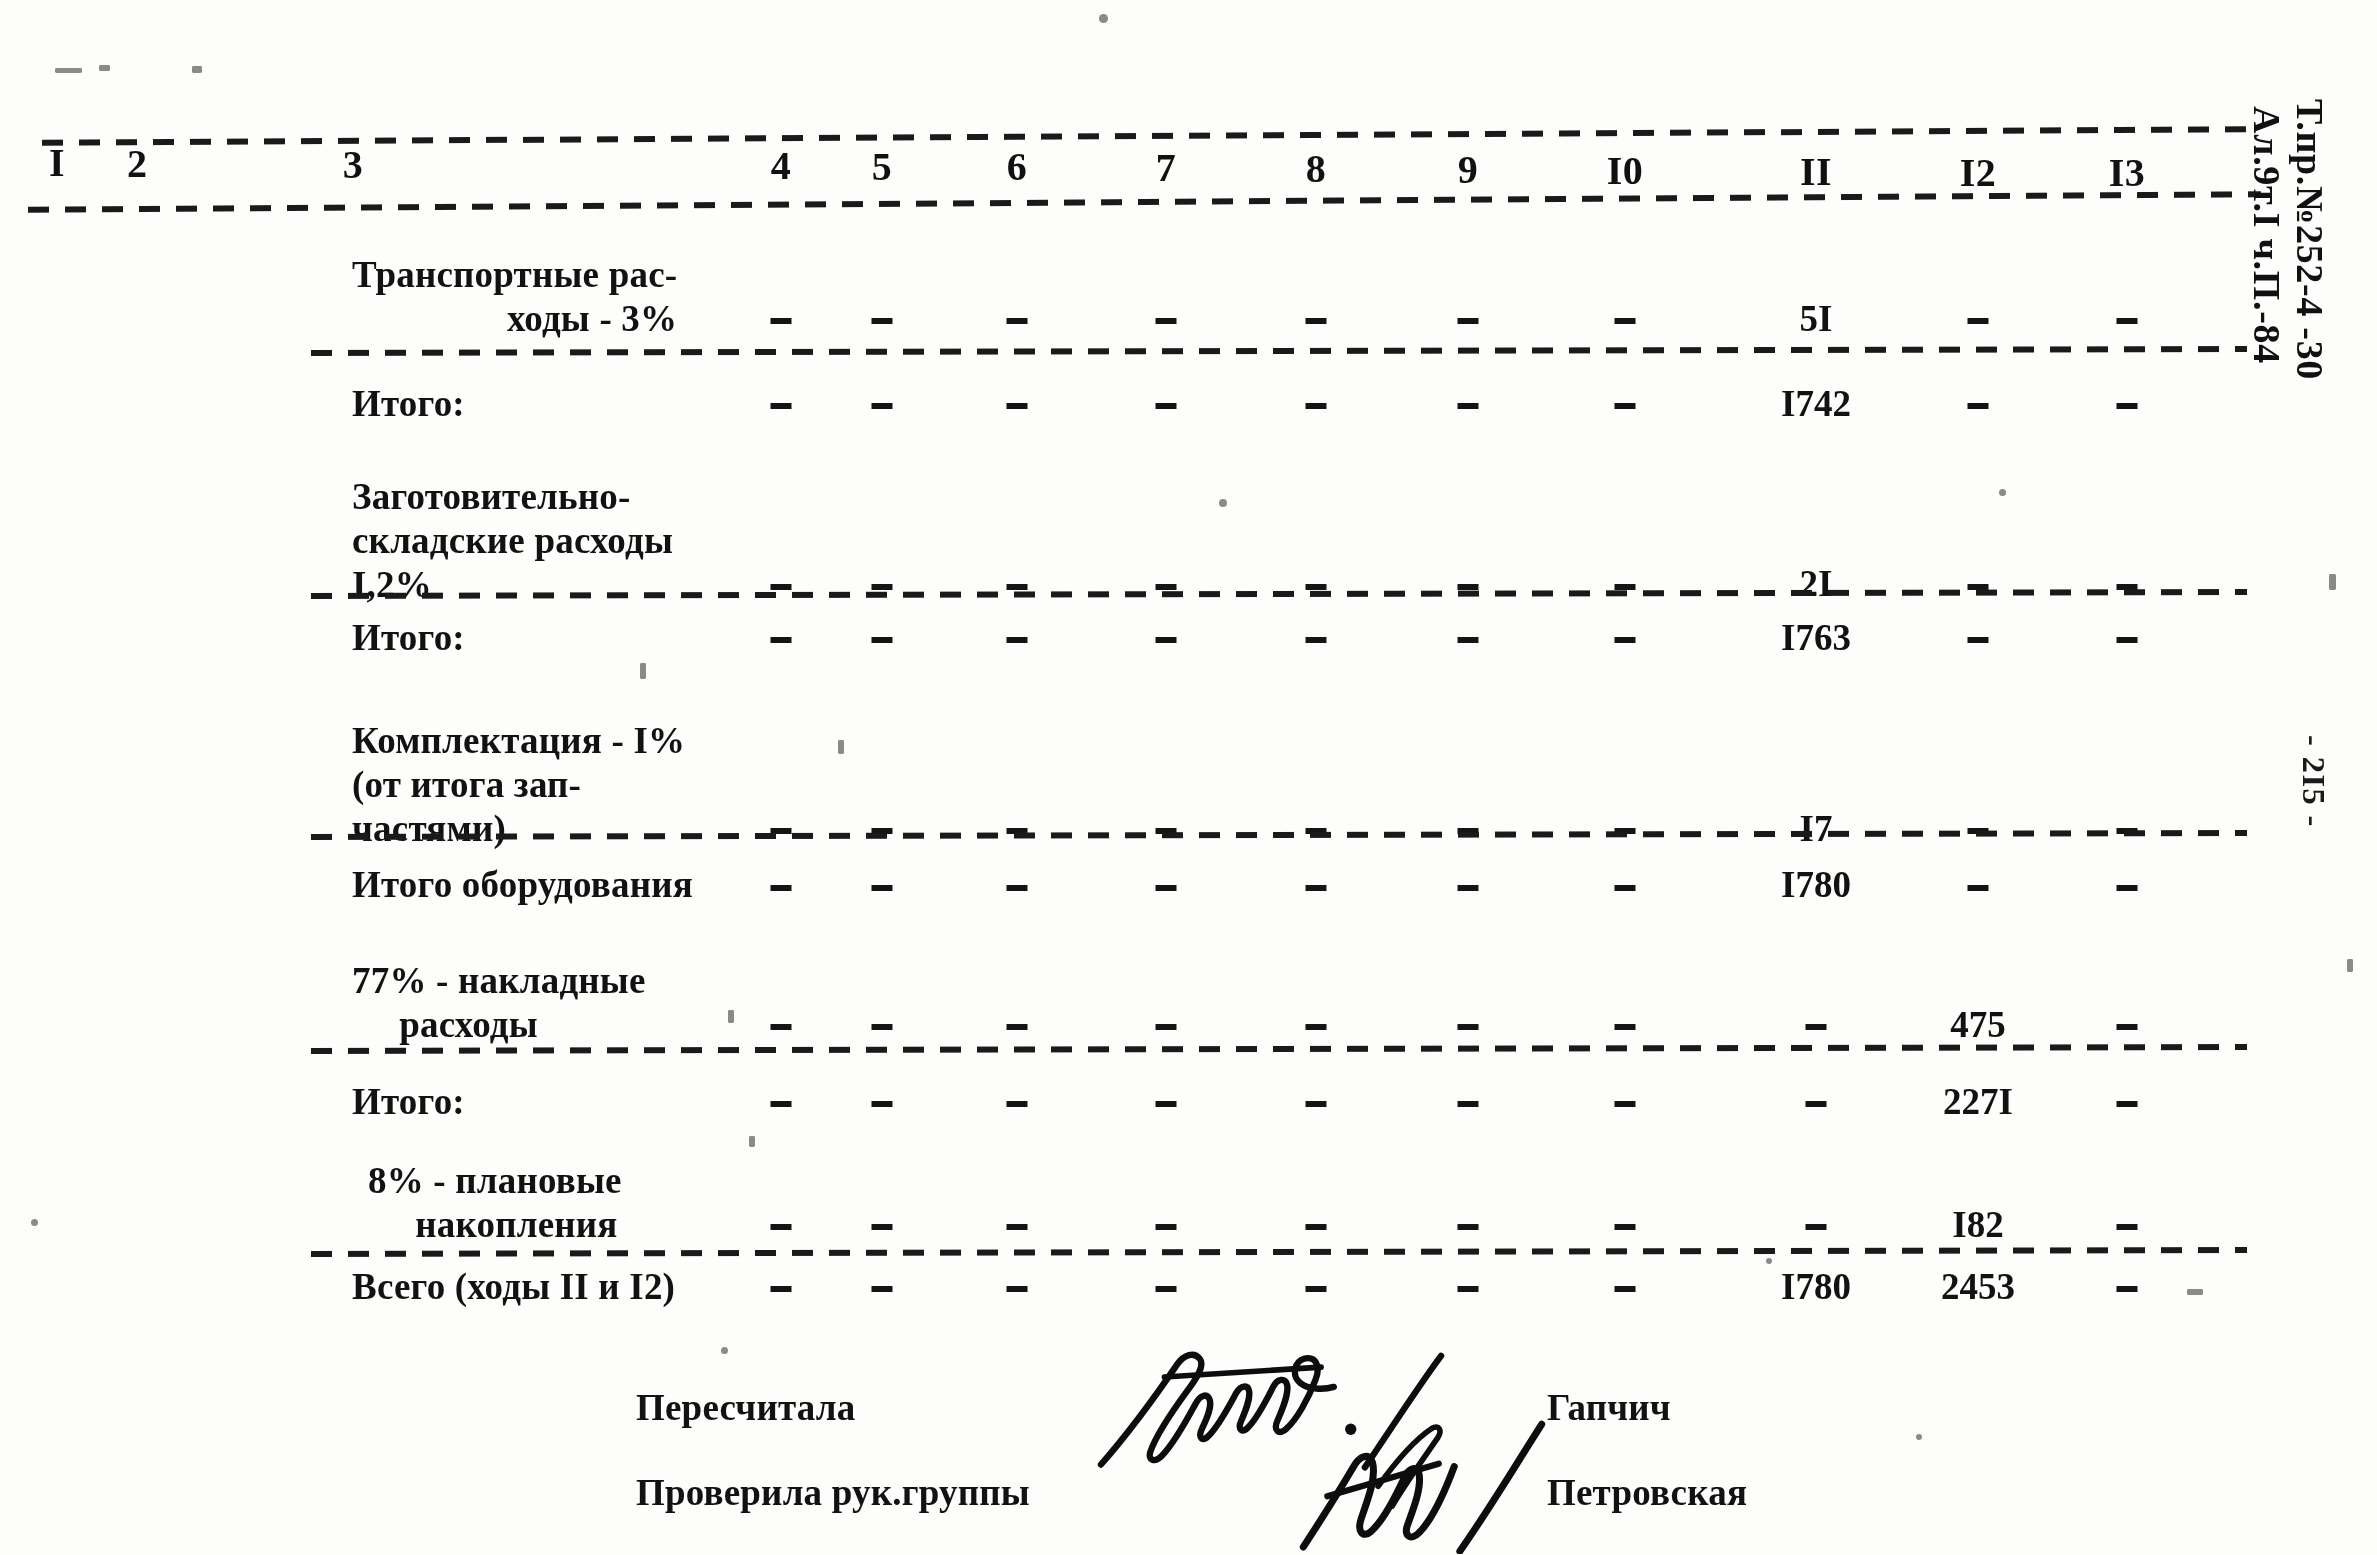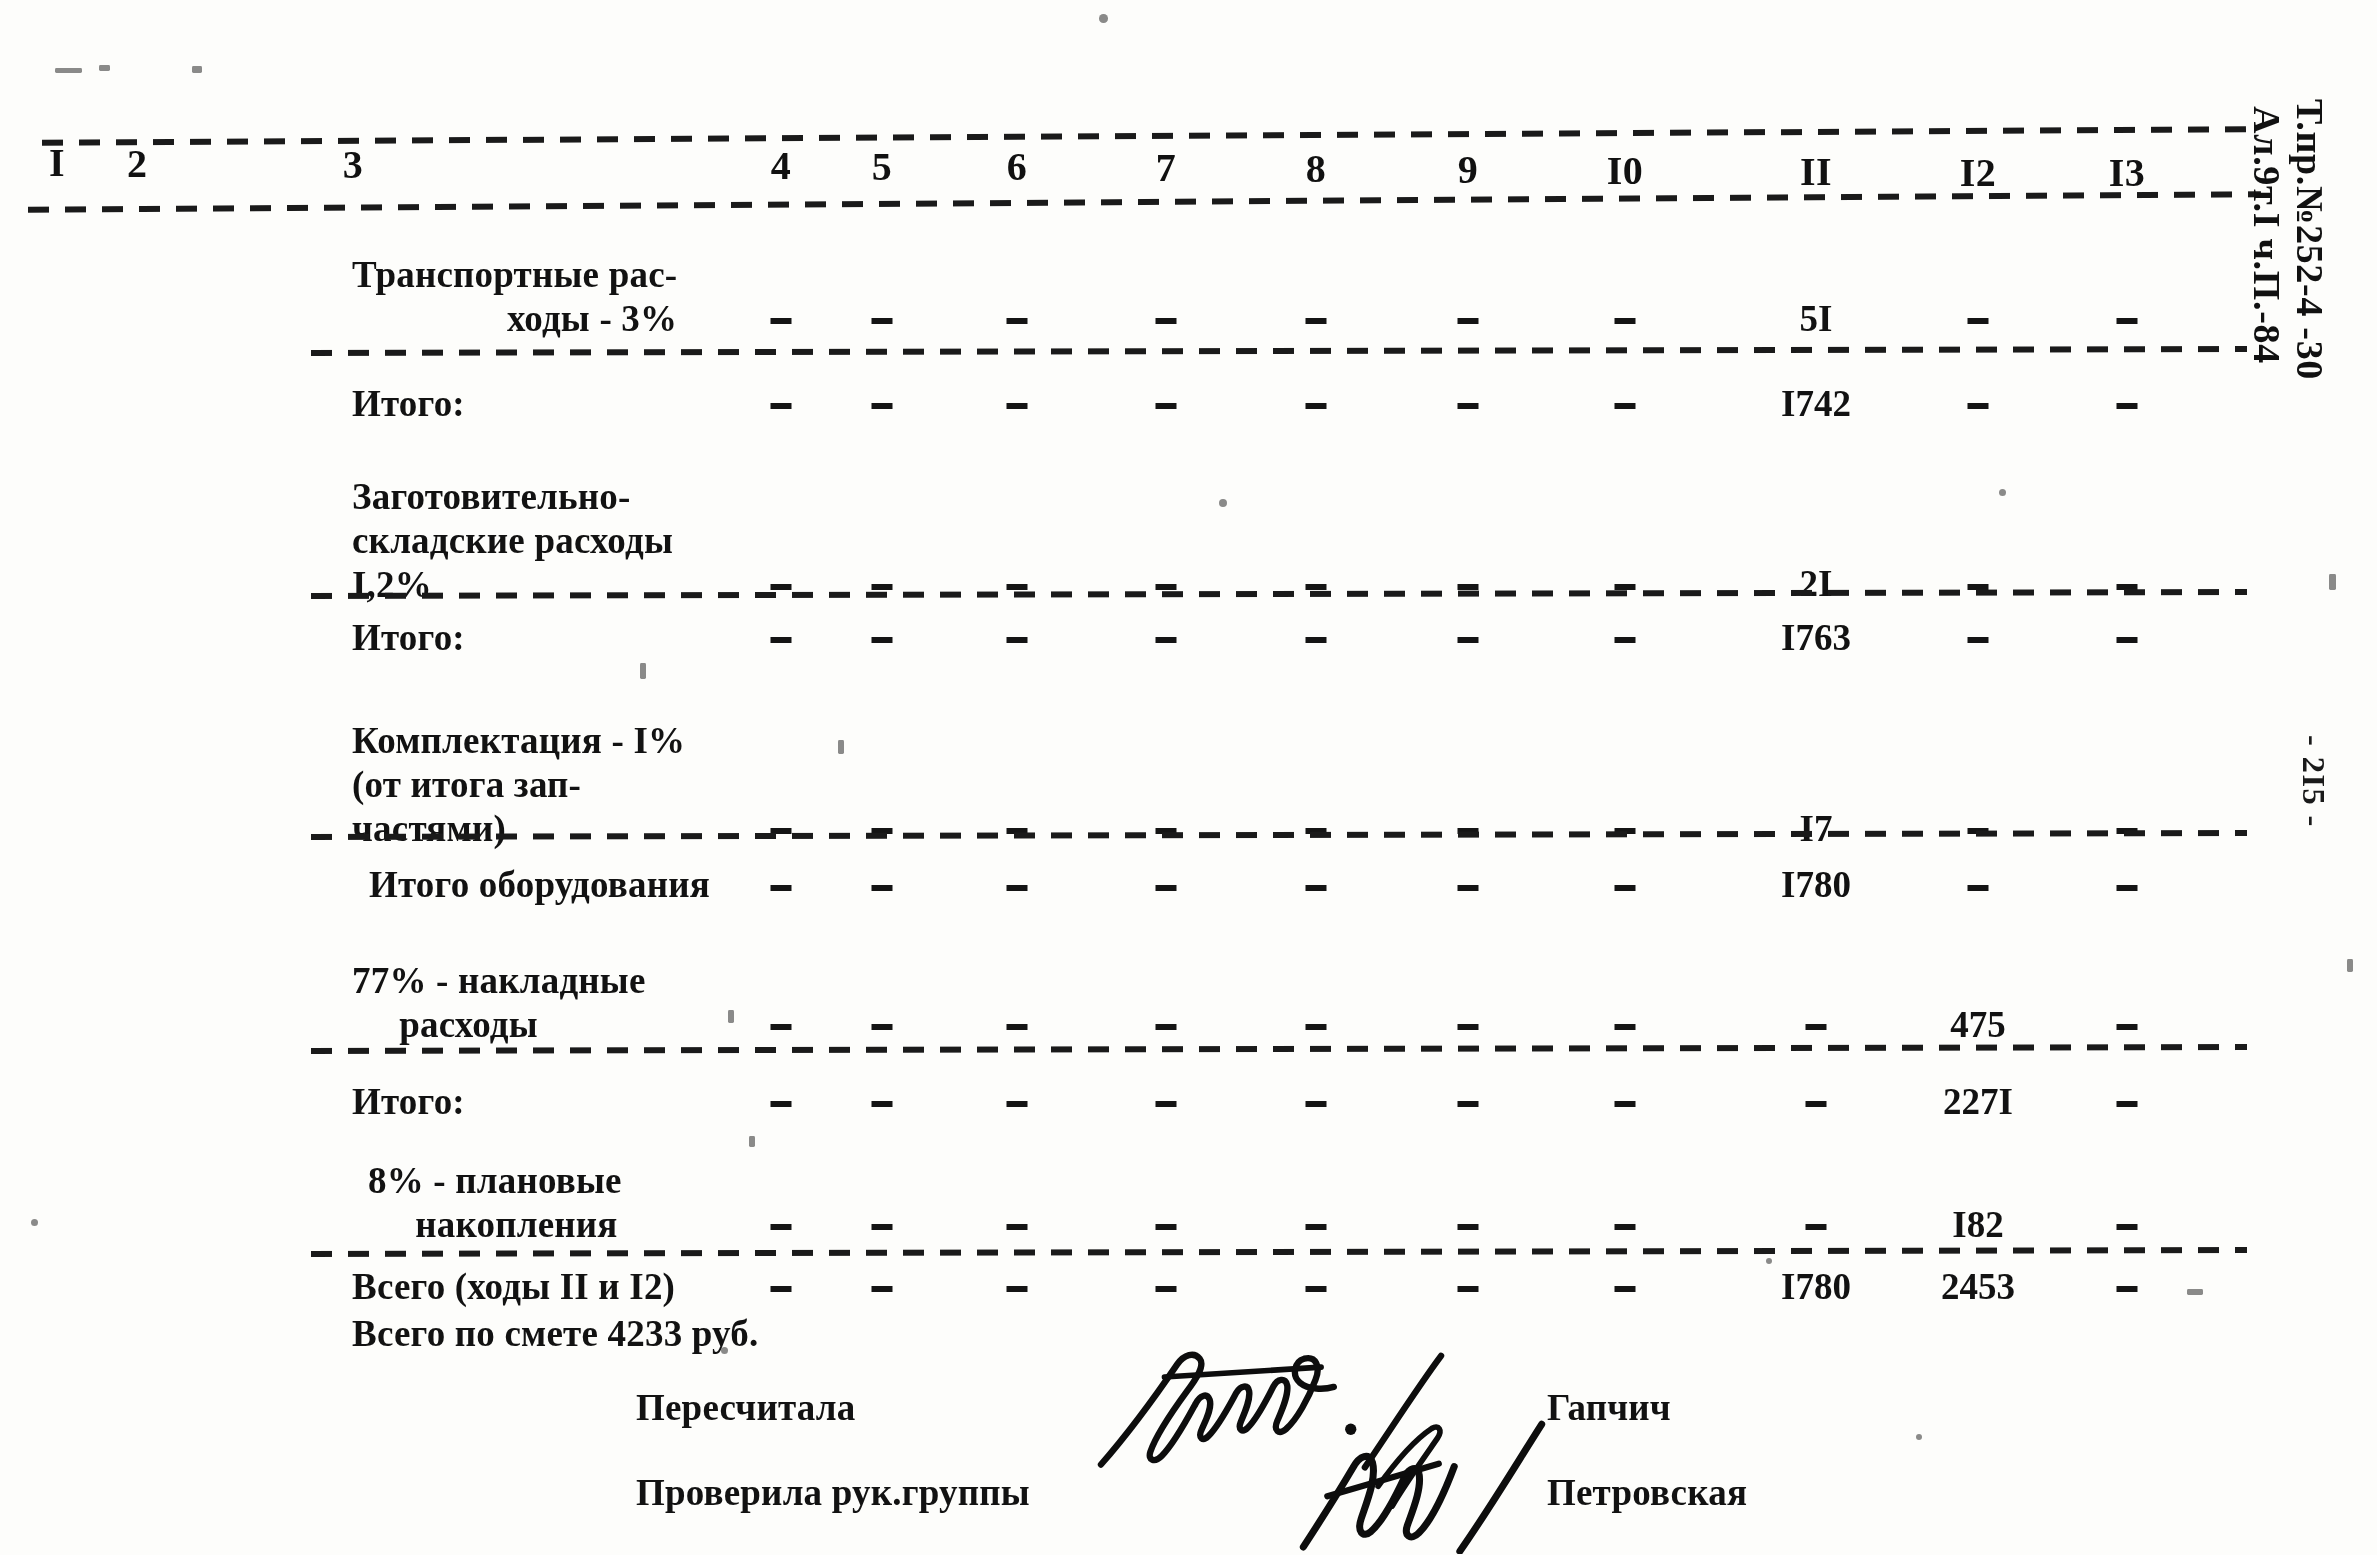--- a/index.html
+++ b/index.html
@@ -198,21 +198,21 @@
       <div class="dashcell" style="left: 882px; top: 828px;"></div>
       <div class="dashcell" style="left: 1017px; top: 828px;"></div>
       <div class="dashcell" style="left: 1166px; top: 828px;"></div>
       <div class="dashcell" style="left: 1316px; top: 828px;"></div>
       <div class="dashcell" style="left: 1468px; top: 828px;"></div>
       <div class="dashcell" style="left: 1625px; top: 828px;"></div>
       <div class="cellval" style="left: 1816px; top: 807px;">I7</div>
       <div class="dashcell" style="left: 1978px; top: 828px;"></div>
       <div class="dashcell" style="left: 2127px; top: 828px;"></div>
       <div class="dashrule thin" style="left: 311px; top: 832px; width: 1936px; transform: rotate(-0.12deg);"></div>
-      <div class="rowlabel" style="left: 369px; top: 863px;">Итого оборудования</div>
+      <div class="rowlabel" style="left: 352px; top: 863px;">Итого оборудования</div>
       <div class="dashcell" style="left: 781px; top: 885px;"></div>
       <div class="dashcell" style="left: 882px; top: 885px;"></div>
       <div class="dashcell" style="left: 1017px; top: 885px;"></div>
       <div class="dashcell" style="left: 1166px; top: 885px;"></div>
       <div class="dashcell" style="left: 1316px; top: 885px;"></div>
       <div class="dashcell" style="left: 1468px; top: 885px;"></div>
       <div class="dashcell" style="left: 1625px; top: 885px;"></div>
       <div class="cellval" style="left: 1816px; top: 863px;">I780</div>
       <div class="dashcell" style="left: 1978px; top: 885px;"></div>
       <div class="dashcell" style="left: 2127px; top: 885px;"></div>
@@ -259,21 +259,20 @@
       <div class="dashcell" style="left: 1017px; top: 1286px;"></div>
       <div class="dashcell" style="left: 1166px; top: 1286px;"></div>
       <div class="dashcell" style="left: 1316px; top: 1286px;"></div>
       <div class="dashcell" style="left: 1468px; top: 1286px;"></div>
       <div class="dashcell" style="left: 1625px; top: 1286px;"></div>
       <div class="cellval" style="left: 1816px; top: 1265px;">I780</div>
       <div class="cellval" style="left: 1978px; top: 1265px;">2453</div>
       <div class="dashcell" style="left: 2127px; top: 1286px;"></div>
     </div>
 
-  <div class="footline" id="total-line" style="left:352px; top:1312px;">Всего по смете 4233 руб.</div>
 
   <div class="footline" style="left:636px; top:1386px;">Пересчитала</div>
   <div class="footline" style="left:1547px; top:1386px;">Гапчич</div>
 
   <div class="footline" style="left:636px; top:1471px;">Проверила рук.группы</div>
   <div class="footline" style="left:1547px; top:1471px;">Петровская</div>
 
   <div class="sig" style="left:1088px; top:1346px;">
     <svg width="438" height="127" viewBox="0 0 620 180">
       <path d="M18 168 C 60 120, 96 70, 126 26 C 136 12, 150 8, 158 18

